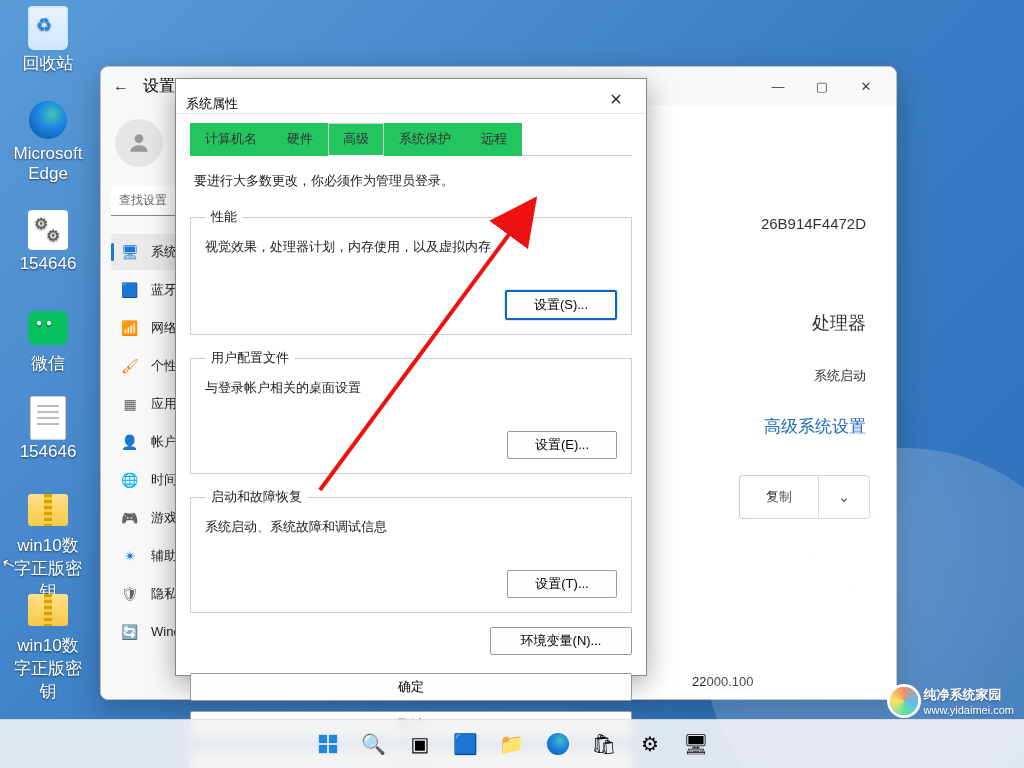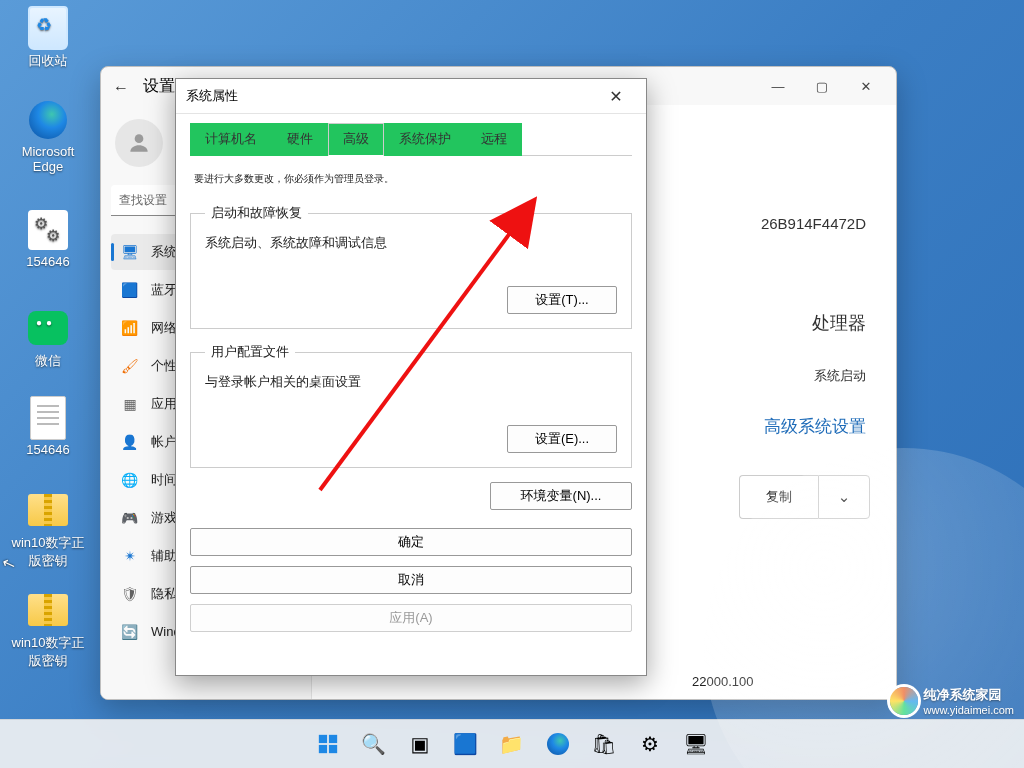--- a/index.html
+++ b/index.html
@@ -1,20 +1,20 @@
 <!DOCTYPE html>
 <html><head>
 <meta charset="utf-8">
 <style>
   html, body { margin: 0; padding: 0; width: 1024px; height: 768px; overflow: hidden; font-family: "Microsoft YaHei", "Segoe UI", sans-serif; }
   body { background: linear-gradient(135deg, #5a9bd8 0%, #3b7ec4 50%, #2d6fb8 100%); position: relative; }
   body::after { content: ""; position: absolute; right: -80px; bottom: -80px; width: 400px; height: 400px; border-radius: 50%; background: radial-gradient(circle at 30% 30%, rgba(255,255,255,0.25), rgba(255,255,255,0.05)); }
 
   
-  .desktop-icon { position: absolute; width: 76px; text-align: center; color: #fff; font-size: 13px; text-shadow: 0 1px 2px rgba(0,0,0,0.6); cursor: pointer; }
+  .desktop-icon { position: absolute; width: 76px; text-align: center; color: #fff; font-size: 17px; text-shadow: 0 1px 2px rgba(0,0,0,0.6); cursor: pointer; }
   .desktop-icon .ic { width: 40px; height: 40px; margin: 0 auto 4px; display: flex; align-items: center; justify-content: center; font-size: 28px; }
   .di-recycle { left: 10px; top: 8px; }
   .di-edge { left: 10px; top: 100px; }
   .di-gear { left: 10px; top: 210px; }
   .di-wechat { left: 10px; top: 308px; }
   .di-txt { left: 10px; top: 398px; }
   .di-zip1 { left: 10px; top: 490px; }
   .di-zip2 { left: 10px; top: 590px; }
 
   
@@ -39,27 +39,27 @@
   .content-proc { position: absolute; right: 30px; top: 206px; color: #333; font-size: 18px; }
   .content-touch { position: absolute; right: 30px; top: 262px; color: #333; font-size: 13px; }
   .adv-link { position: absolute; right: 30px; top: 310px; color: #1e6bb8; font-size: 17px; }
   .copy-group { position: absolute; right: 26px; top: 370px; display: flex; }
   .copy-btn { width: 78px; height: 42px; background: #fff; border: 1px solid #ccc; border-right: none; border-radius: 4px 0 0 4px; display: flex; align-items: center; justify-content: center; font-size: 13px; }
   .copy-chev { width: 50px; height: 42px; background: #fff; border: 1px solid #ccc; border-radius: 0 4px 4px 0; display: flex; align-items: center; justify-content: center; font-size: 15px; }
   .build-text { position: absolute; left: 380px; bottom: 10px; font-size: 13px; color: #222; }
 
   
   .sysprop { position: absolute; left: 175px; top: 78px; width: 470px; height: 596px; background: #fff; border: 1px solid #888; box-shadow: 0 8px 26px rgba(0,0,0,0.35); }
-  .sysprop-title { height: 34px; display: flex; align-items: center; padding: 0 10px; font-size: 13px; border-bottom: 1px solid #e4e4e4; }
+  .sysprop-title { height: 34px; display: flex; align-items: flex-end; padding: 0 10px; font-size: 13px; border-bottom: 1px solid #e4e4e4; }
   .sysprop-close { margin-left: auto; width: 40px; height: 28px; display: flex; align-items: center; justify-content: center; font-size: 16px; color: #333; }
   .sysprop-body { padding: 8px 14px 0; }
   .tabs { display: flex; gap: 0; font-size: 13px; border-bottom: 1px solid #ccc; }
   .tab { padding: 6px 14px 7px; color: #333; border: 1px solid transparent; border-bottom: none; position: relative; top: 1px; background: #22c55e; }
   .tab.active { border-color: #ccc; border-bottom: 1px solid #fff; }
-  .admin-note { margin: 16px 4px 18px; font-size: 10px; color: #222; }
+  .admin-note { margin: 16px 4px 18px; font-size: 13px; color: #222; }
   fieldset.group { border: 1px solid #ccc; border-radius: 0; padding: 12px 14px 14px; margin: 0 0 14px 0; font-size: 13px; position: relative; }
   fieldset.group legend { padding: 0 6px; font-size: 13px; color: #222; }
   .group-desc { color: #222; margin-bottom: 34px; }
   .dlg-btn { min-width: 88px; height: 26px; border: 1px solid #999; background: #fdfdfd; font-size: 13px; display: inline-flex; align-items: center; justify-content: center; padding: 0 10px; border-radius: 2px; cursor: pointer; }
   .dlg-btn.hl { border: 2px solid #0a66c2; box-shadow: 0 0 0 1px rgba(10,102,194,0.15); }
   .btn-row-right { text-align: right; }
   .env-row { text-align: right; margin: 6px 0 12px; }
   .bottom-btns { display: flex; justify-content: flex-end; gap: 10px; padding: 6px 14px 12px; flex-direction: column; }
   .dlg-btn.disabled { color: #9a9a9a; border-color: #cfcfcf; }
 
@@ -235,31 +235,36 @@
   <div class="sysprop-body">
     <div class="tabs">
       <div class="tab">计算机名</div>
       <div class="tab">硬件</div>
       <div class="tab active">高级</div>
       <div class="tab">系统保护</div>
       <div class="tab">远程</div>
     </div>
     <div class="admin-note">要进行大多数更改，你必须作为管理员登录。</div>
 
+    <fieldset class="group">
+      <legend>性能</legend>
+      <div class="group-desc">视觉效果，处理器计划，内存使用，以及虚拟内存</div>
+      <div class="btn-row-right"><span class="dlg-btn hl">设置(S)...</span></div>
+    </fieldset>
+
+    <fieldset class="group">
+      <legend>用户配置文件</legend>
+      <div class="group-desc">与登录帐户相关的桌面设置</div>
+      <div class="btn-row-right"><span class="dlg-btn">设置(E)...</span></div>
+    </fieldset>
 
     <fieldset class="group">
       <legend>启动和故障恢复</legend>
       <div class="group-desc">系统启动、系统故障和调试信息</div>
       <div class="btn-row-right"><span class="dlg-btn">设置(T)...</span></div>
-    </fieldset>
-
-    <fieldset class="group">
-      <legend>用户配置文件</legend>
-      <div class="group-desc">与登录帐户相关的桌面设置</div>
-      <div class="btn-row-right"><span class="dlg-btn">设置(E)...</span></div>
     </fieldset>
 
     <div class="env-row"><span class="dlg-btn" style="min-width:120px">环境变量(N)...</span></div>
   </div>
   <div class="bottom-btns">
     <span class="dlg-btn">确定</span>
     <span class="dlg-btn">取消</span>
     <span class="dlg-btn disabled">应用(A)</span>
   </div>
 </div>

